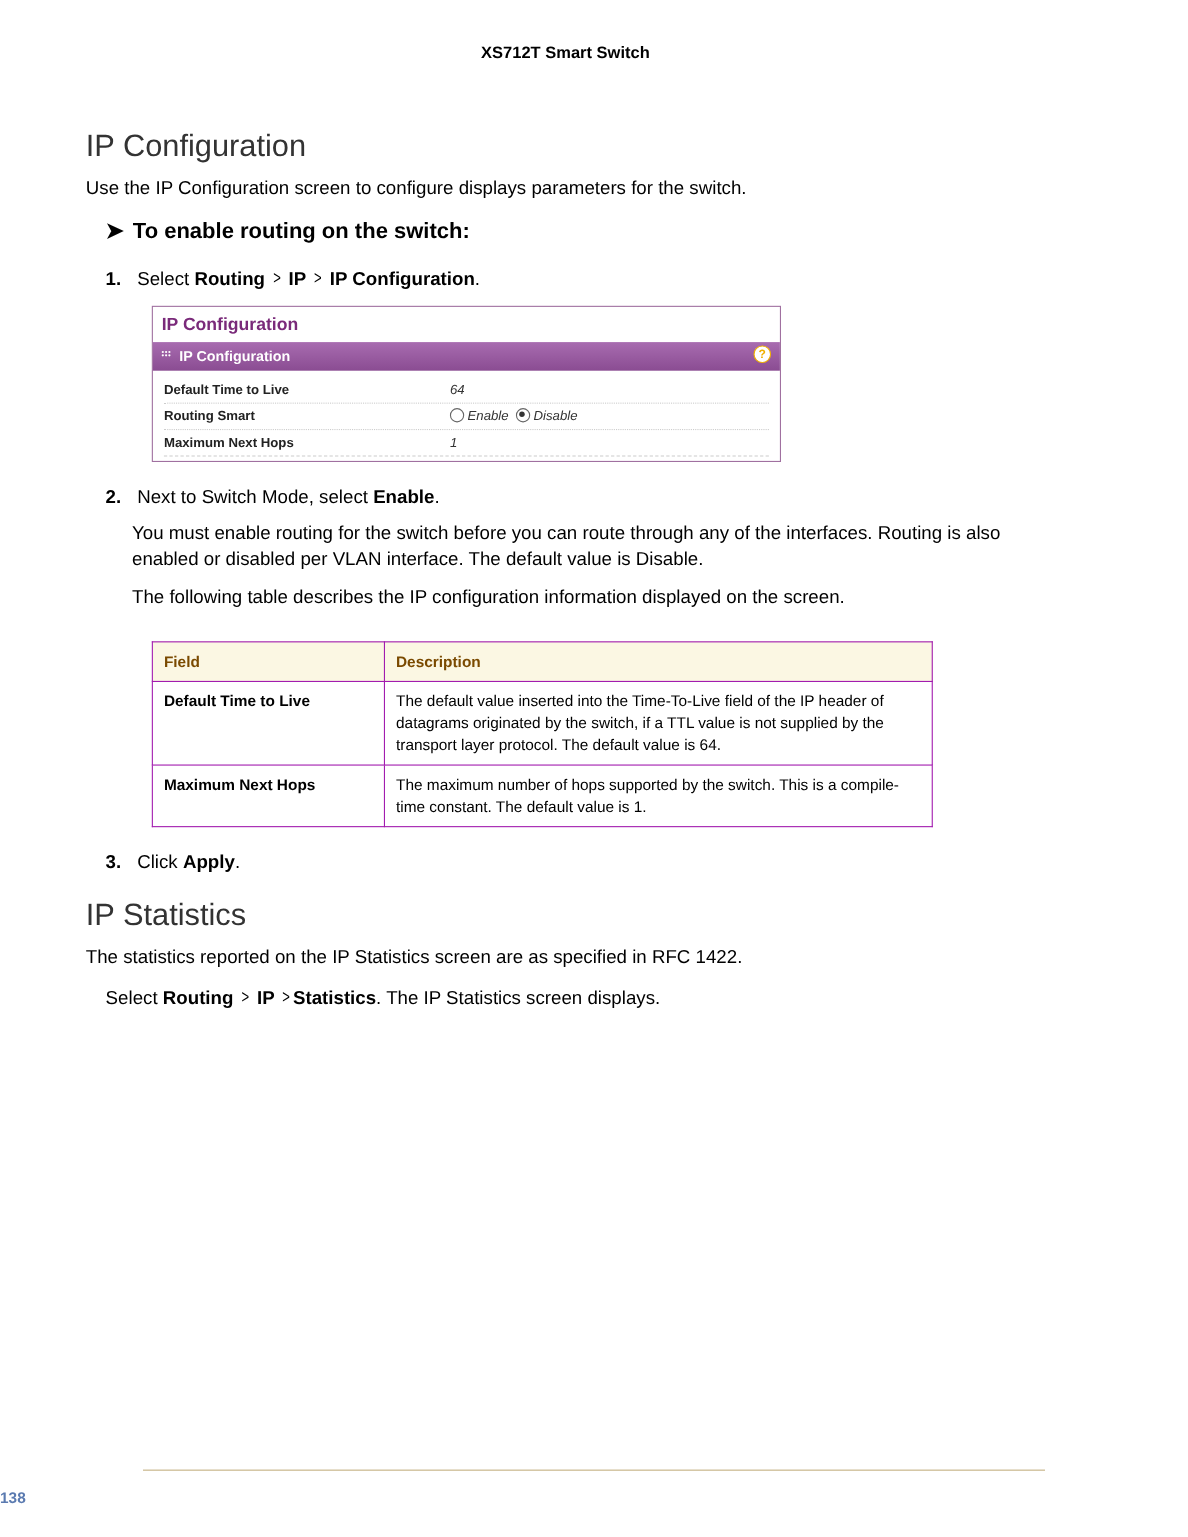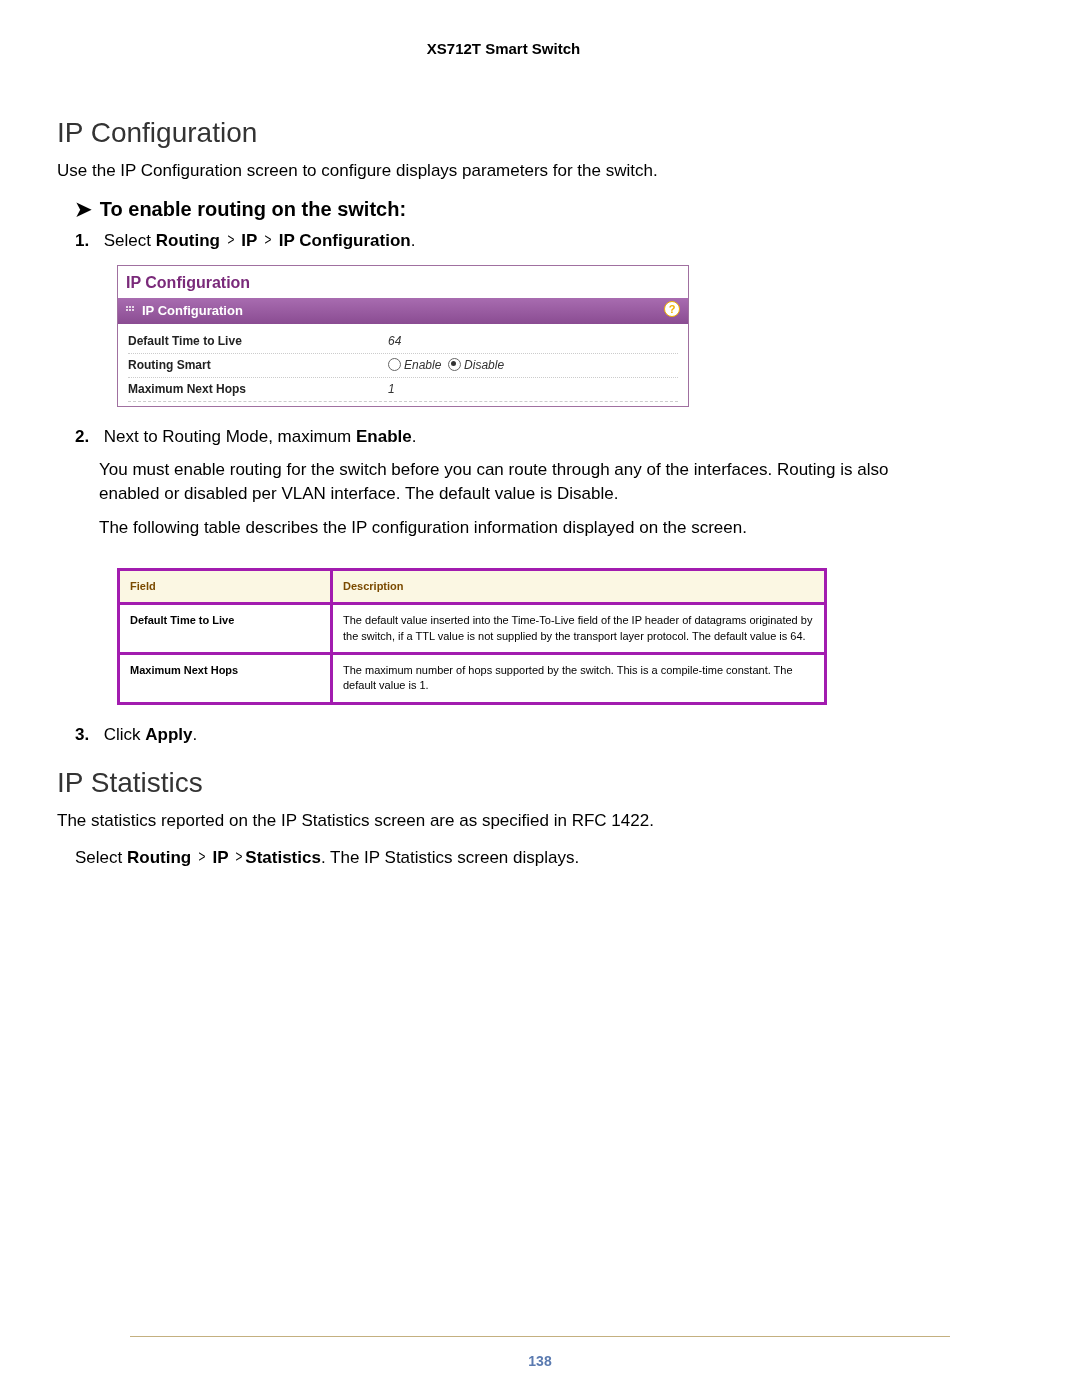--- a/index.html
+++ b/index.html
@@ -5,21 +5,21 @@
   body {
     margin: 0;
     padding: 0;
     background: #fff;
     font-family: Arial, Helvetica, sans-serif;
     color: #000;
     width: 1080px;
   }
   .page {
     width: 1080px;
-    padding: 40px 130px 30px 57px;
+    padding: 40px 130px 30px 78px;
     box-sizing: border-box;
     position: relative;
     min-height: 1397px;
   }
   .header-title {
     text-align: center;
     font-weight: bold;
     font-size: 15px;
     margin-bottom: 60px;
   }
@@ -46,21 +46,21 @@
   }
   .task-heading .label {
     font-weight: bold;
   }
   ol.steps {
     list-style: none;
     padding: 0;
     margin: 0;
   }
   ol.steps > li {
-    margin: 4px 0 8px 18px;
+    margin: 20px 0 8px 18px;
     font-size: 17px;
     line-height: 1.4;
   }
   ol.steps > li .num {
     font-weight: bold;
     display: inline-block;
     width: 24px;
   }
   ol.steps > li .content {
     display: inline;
@@ -157,37 +157,36 @@
     width:5px;height:5px;
     background:#333;
     border-radius:50%;
   }
   table.desc {
     border-collapse: collapse;
     width: 710px;
     margin: 28px 0 18px 42px;
   }
   table.desc th, table.desc td {
-    border: 3px solid #a21caf;
+    border: 1px solid #a21caf;
     padding: 8px 10px;
-    font-size: 11px;
+    font-size: 14px;
     text-align: left;
     vertical-align: top;
   }
   table.desc th {
     background: #fbf7e3;
     color: #7a4a00;
     font-weight: bold;
   }
   table.desc td.field {
     font-weight: bold;
     width: 190px;
   }
   .page-number {
-    text-align: center;
     color: #5a7ab0;
     font-weight: bold;
     font-size: 14px;
     position:absolute;
     bottom:28px;
     left:0; right:0;
   }
   .footer-line {
     position:absolute;
     left:130px; right:130px;
@@ -249,21 +248,21 @@
               <span class="lbl">Maximum Next Hops</span>
               <span class="val">1</span>
             </div>
           </div>
         </div>
       </div>
     </li>
 
     <li>
       <span class="num">2.</span><span class="content">
-        <span>Next to Routing Mode, maximum </span><b>Enable</b><span>.</span>
+        <span>Next to Switch Mode, select </span><b>Enable</b><span>.</span>
       </span>
       <span class="indent">You must enable routing for the switch before you can route through any of the interfaces. Routing is also enabled or disabled per VLAN interface. The default value is Disable.</span>
       <span class="indent">The following table describes the IP configuration information displayed on the screen.</span>
 
       <table class="desc">
         <thead>
           <tr>
             <th>Field</th>
             <th>Description</th>
           </tr>

